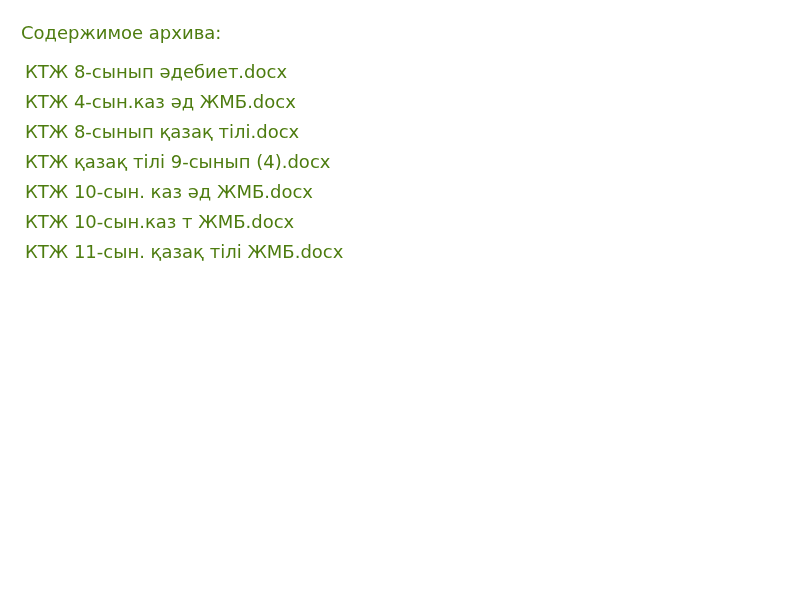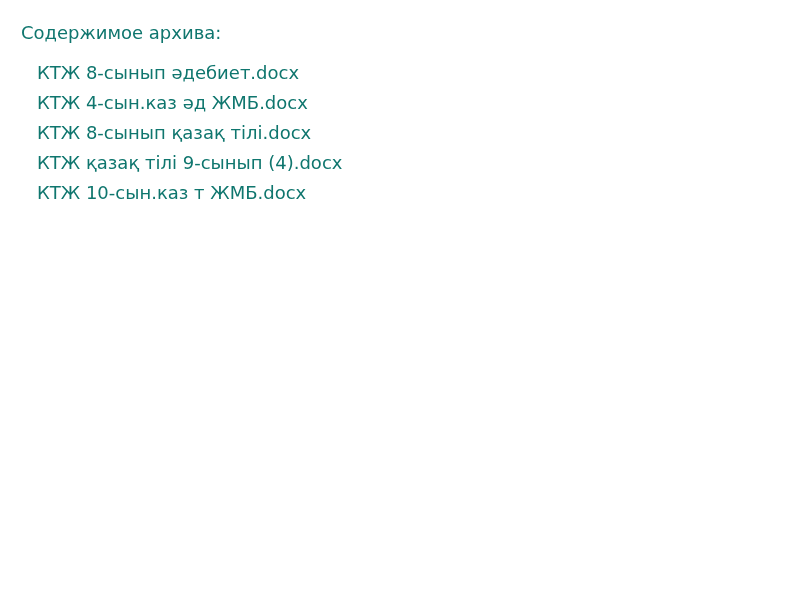--- a/index.html
+++ b/index.html
@@ -5,47 +5,49 @@
   html, body {
     margin: 0;
     padding: 0;
     background: #ffffff;
     width: 800px;
     height: 600px;
     overflow: hidden;
   }
   .content {
     font-family: "DejaVu Sans", "Liberation Sans", sans-serif;
-    color: #0f766e;
+    color: #4d7c0f;
     padding: 24px 0 0 21px;
   }
   .archive-title {
     font-size: 18px;
     line-height: 18px;
     margin: 0 0 15px 0;
     font-weight: 400;
     white-space: pre;
   }
   ul.file-list {
     list-style: none;
-    margin: 16px;
+    margin: 4px;
     padding: 0;
   }
   ul.file-list li {
     font-size: 18px;
     line-height: 30px;
     white-space: pre; 
   }
 </style>
 </head>
 <body>
 
 <div class="content">
   <p class="archive-title">Содержимое архива:</p>
 
   <ul class="file-list">
     <li>КТЖ 8-сынып әдебиет.docx</li>
     <li>КТЖ 4-сын.каз әд ЖМБ.docx</li>
     <li>КТЖ 8-сынып қазақ тілі.docx</li>
     <li>КТЖ қазақ тілі 9-сынып (4).docx</li>
+    <li>КТЖ 10-сын. каз әд ЖМБ.docx</li>
     <li>КТЖ 10-сын.каз т ЖМБ.docx</li>
+    <li>КТЖ 11-сын. қазақ тілі ЖМБ.docx</li>
   </ul>
 </div>
 
 </body></html>

